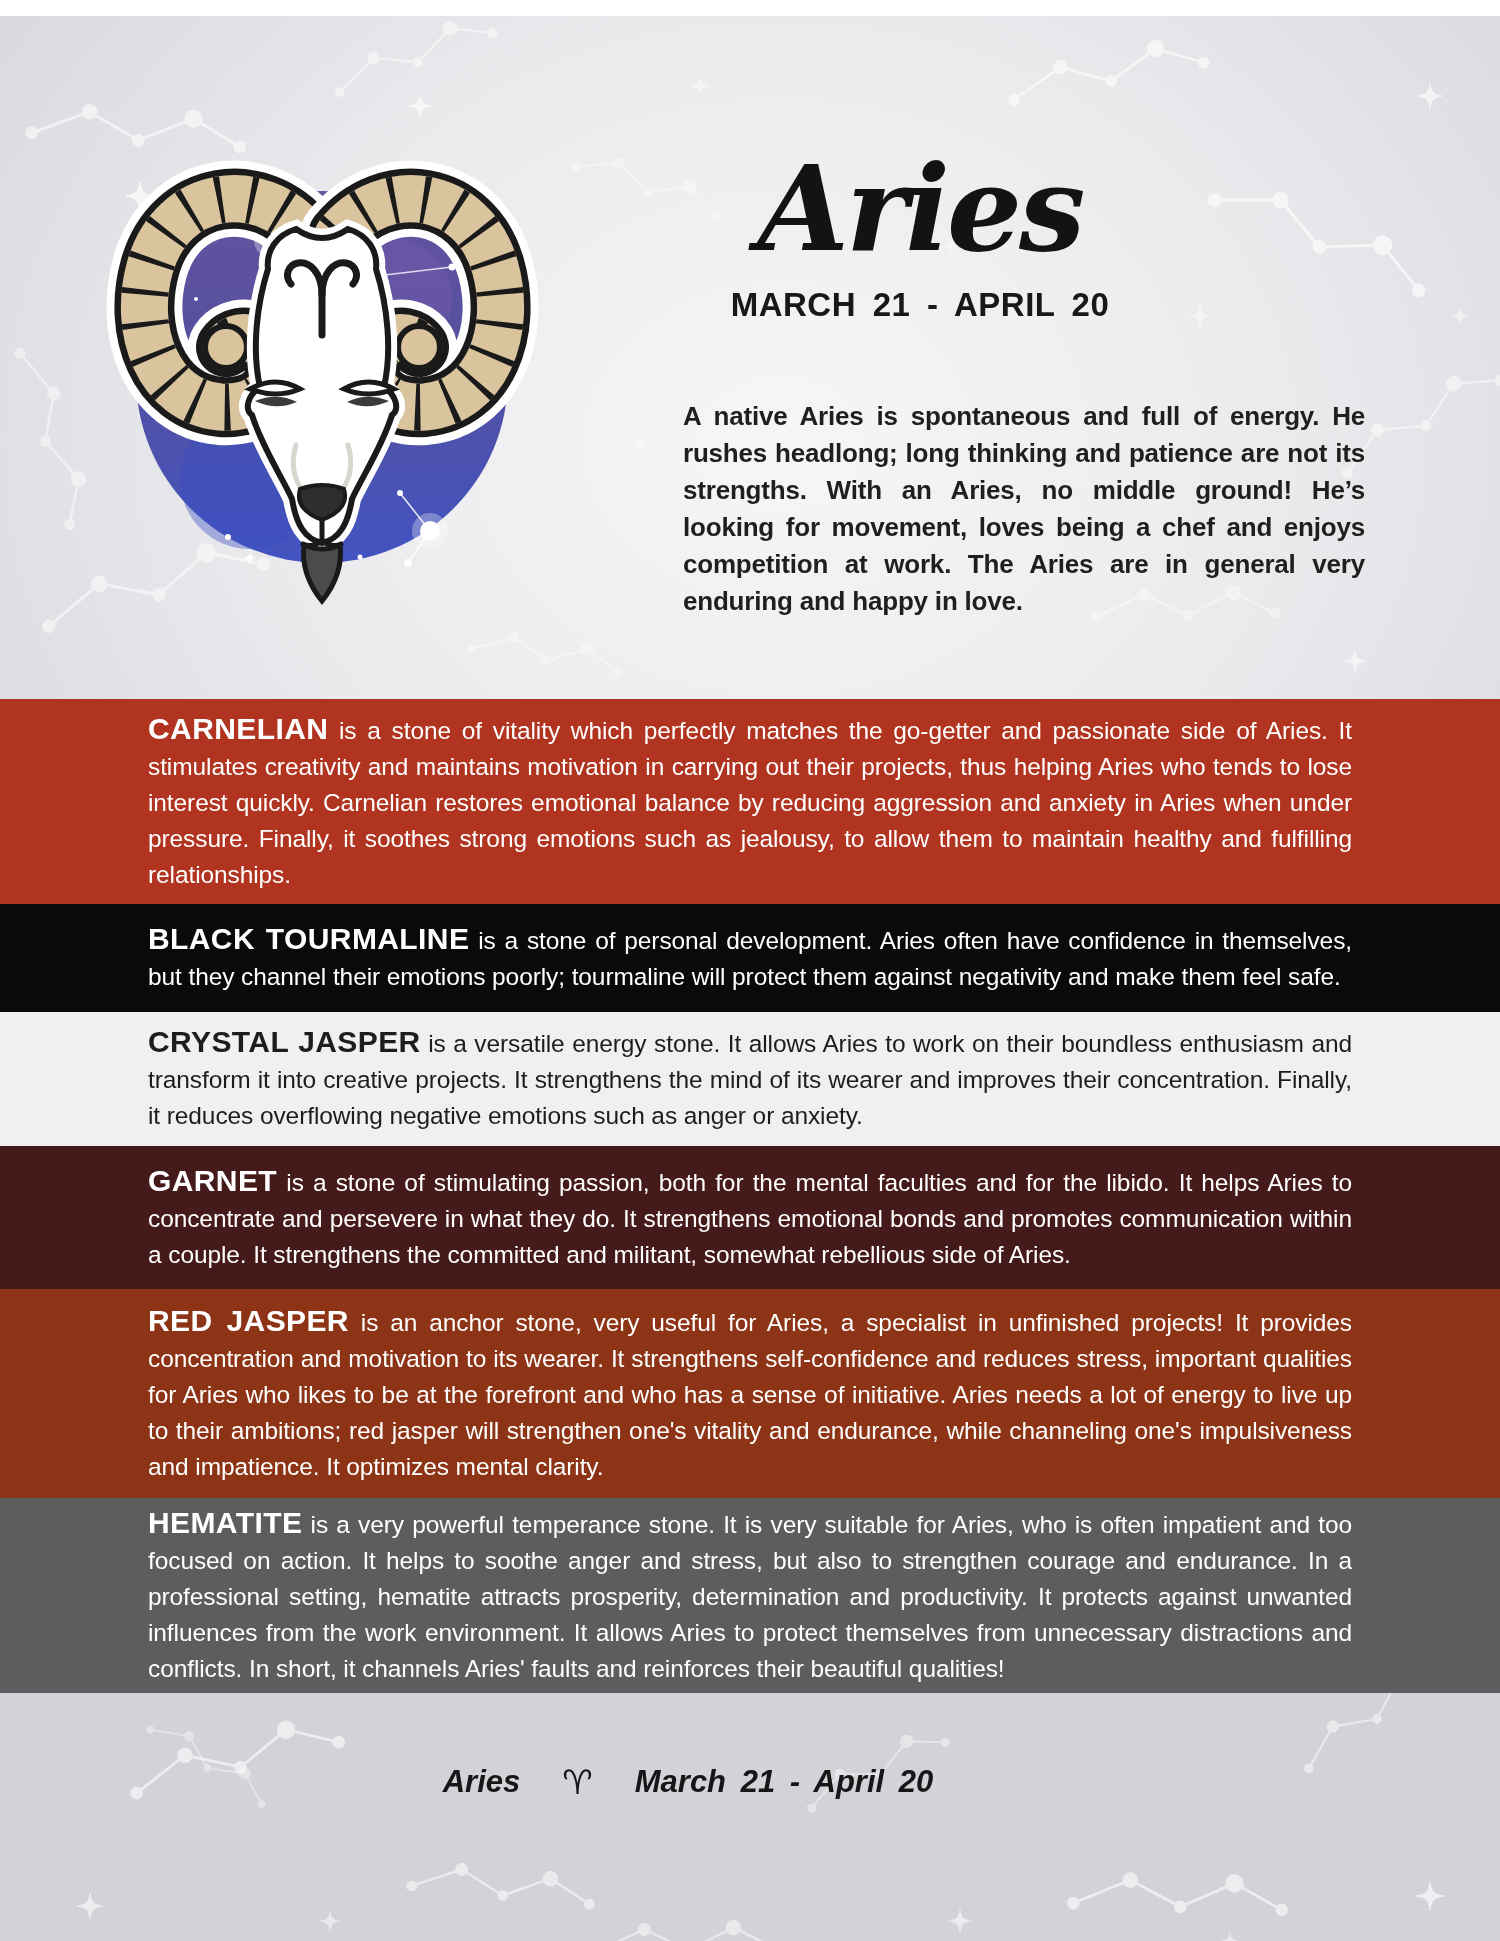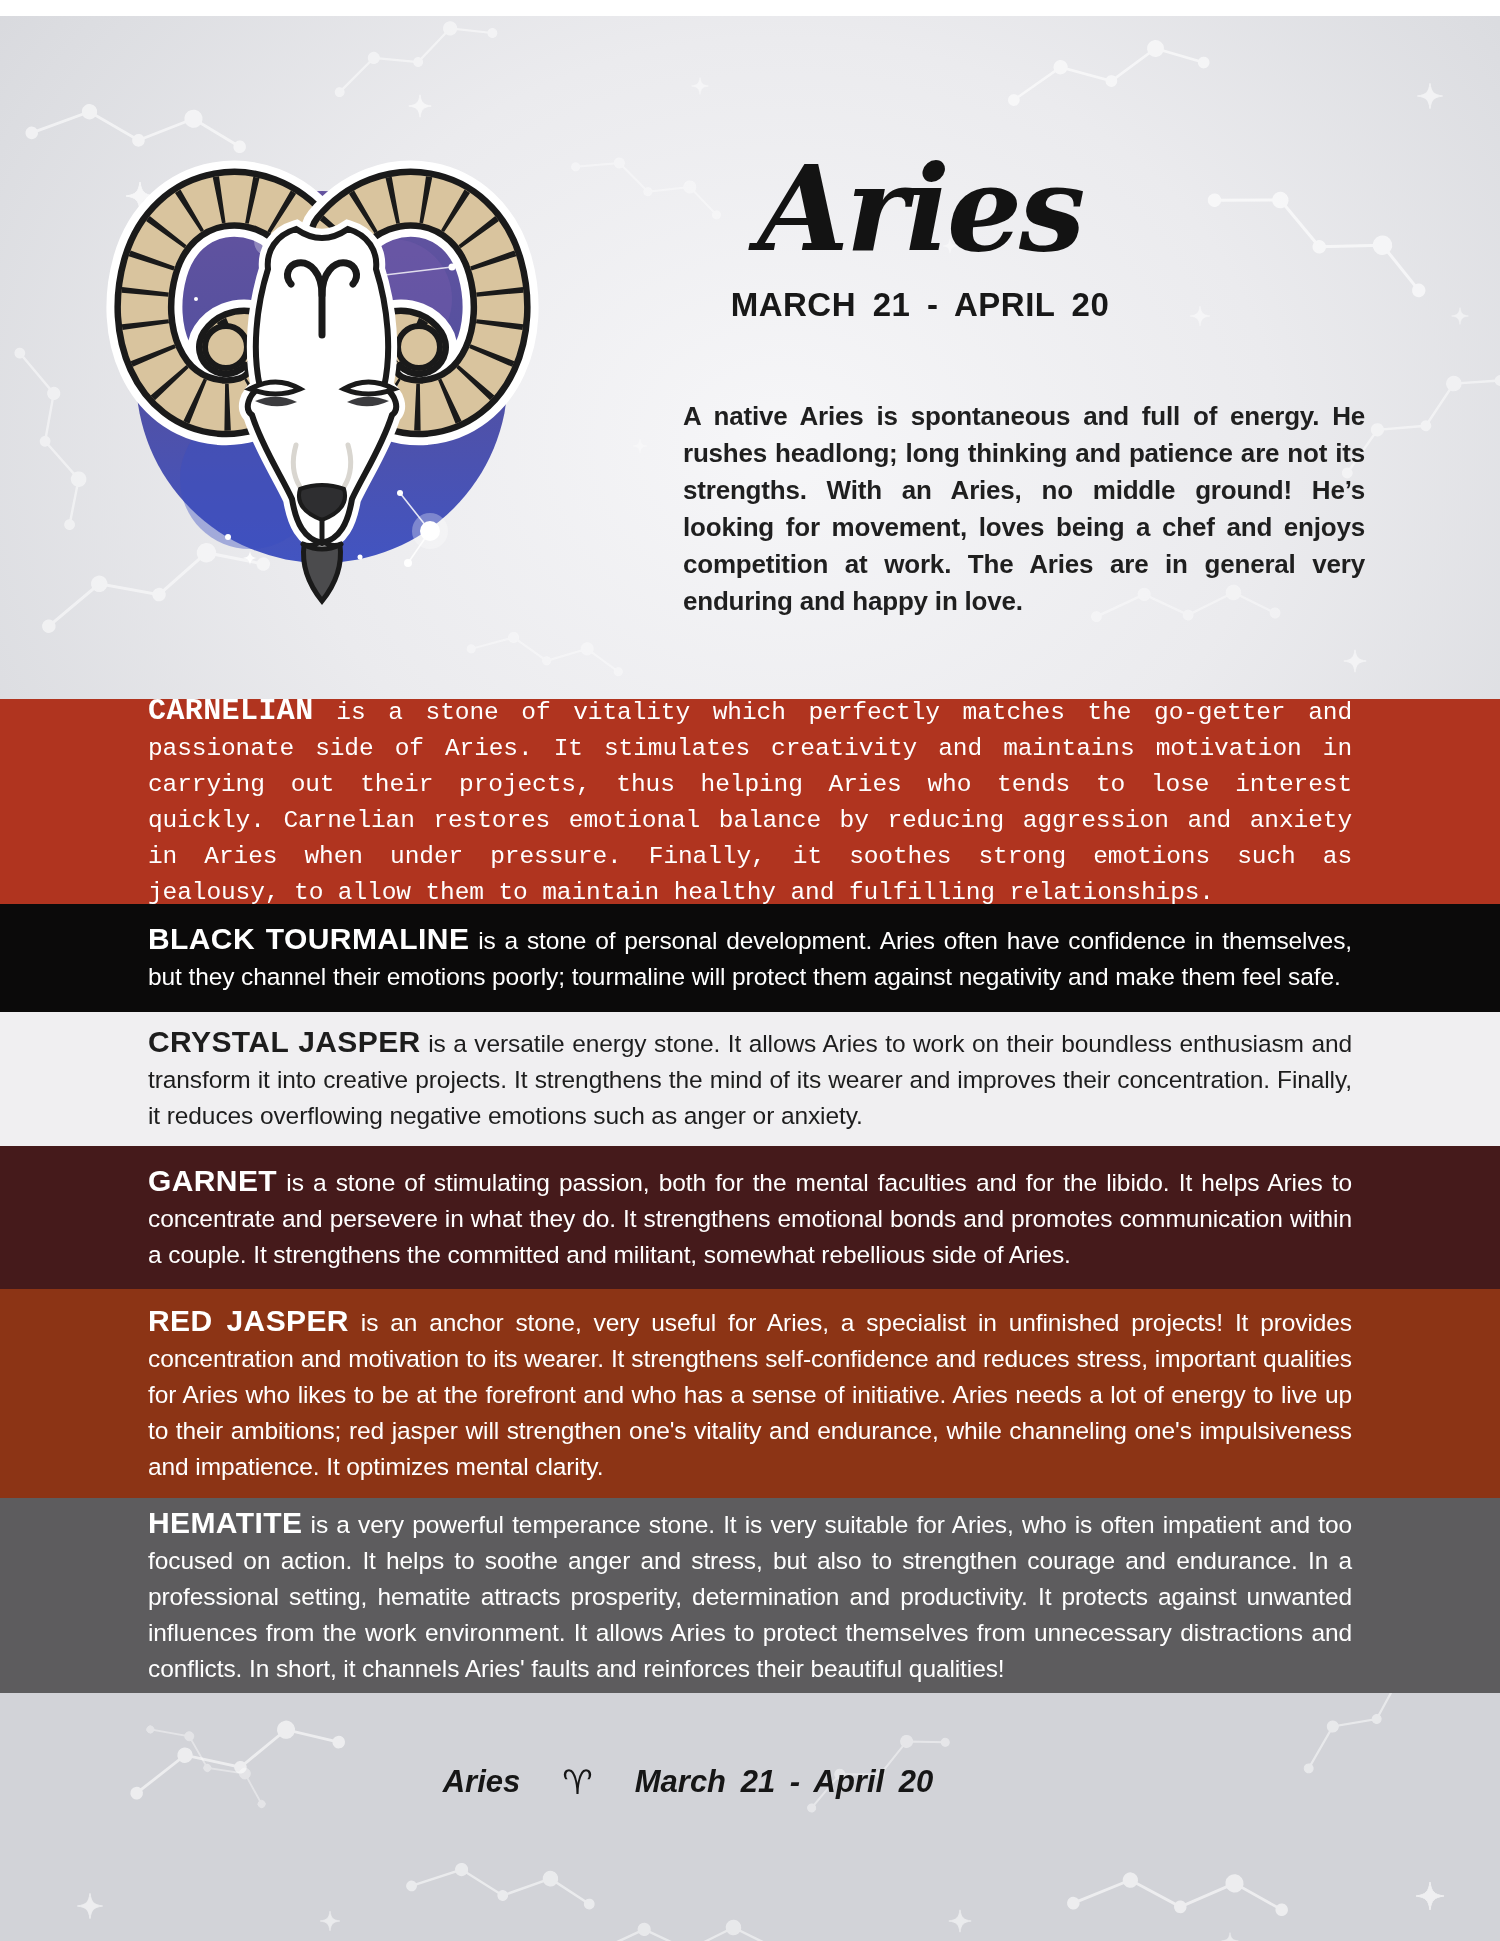--- a/index.html
+++ b/index.html
@@ -29,21 +29,21 @@
     position:absolute;left:683px;top:356px;width:682px;
     font-size:26px;font-weight:bold;color:#1f1f1f;
     line-height:37px;text-align:justify;letter-spacing:-.2px;
   }
   
   .stone-band{
     position:absolute;left:0;width:1500px;
     display:flex;flex-direction:column;justify-content:center;
     padding:0 148px;box-sizing:border-box;
   }
-  .band-0{top:683px;height:205px;font-family:Liberation Mono, monospace;}
+  .band-0{top:683px;height:205px;}
   .band-1{top:888px;height:108px;}
   .band-2{top:996px;height:134px;}
   .band-3{top:1130px;height:143px;}
   .band-4{top:1273px;height:209px;}
   .band-5{top:1482px;height:195px;}
   .stone-text{
     margin:0;font-size:24.5px;line-height:36px;
     text-align:justify;letter-spacing:-.1px;font-weight:500;
   }
   .stone-name{font-size:30px;font-weight:bold;letter-spacing:.4px;}

